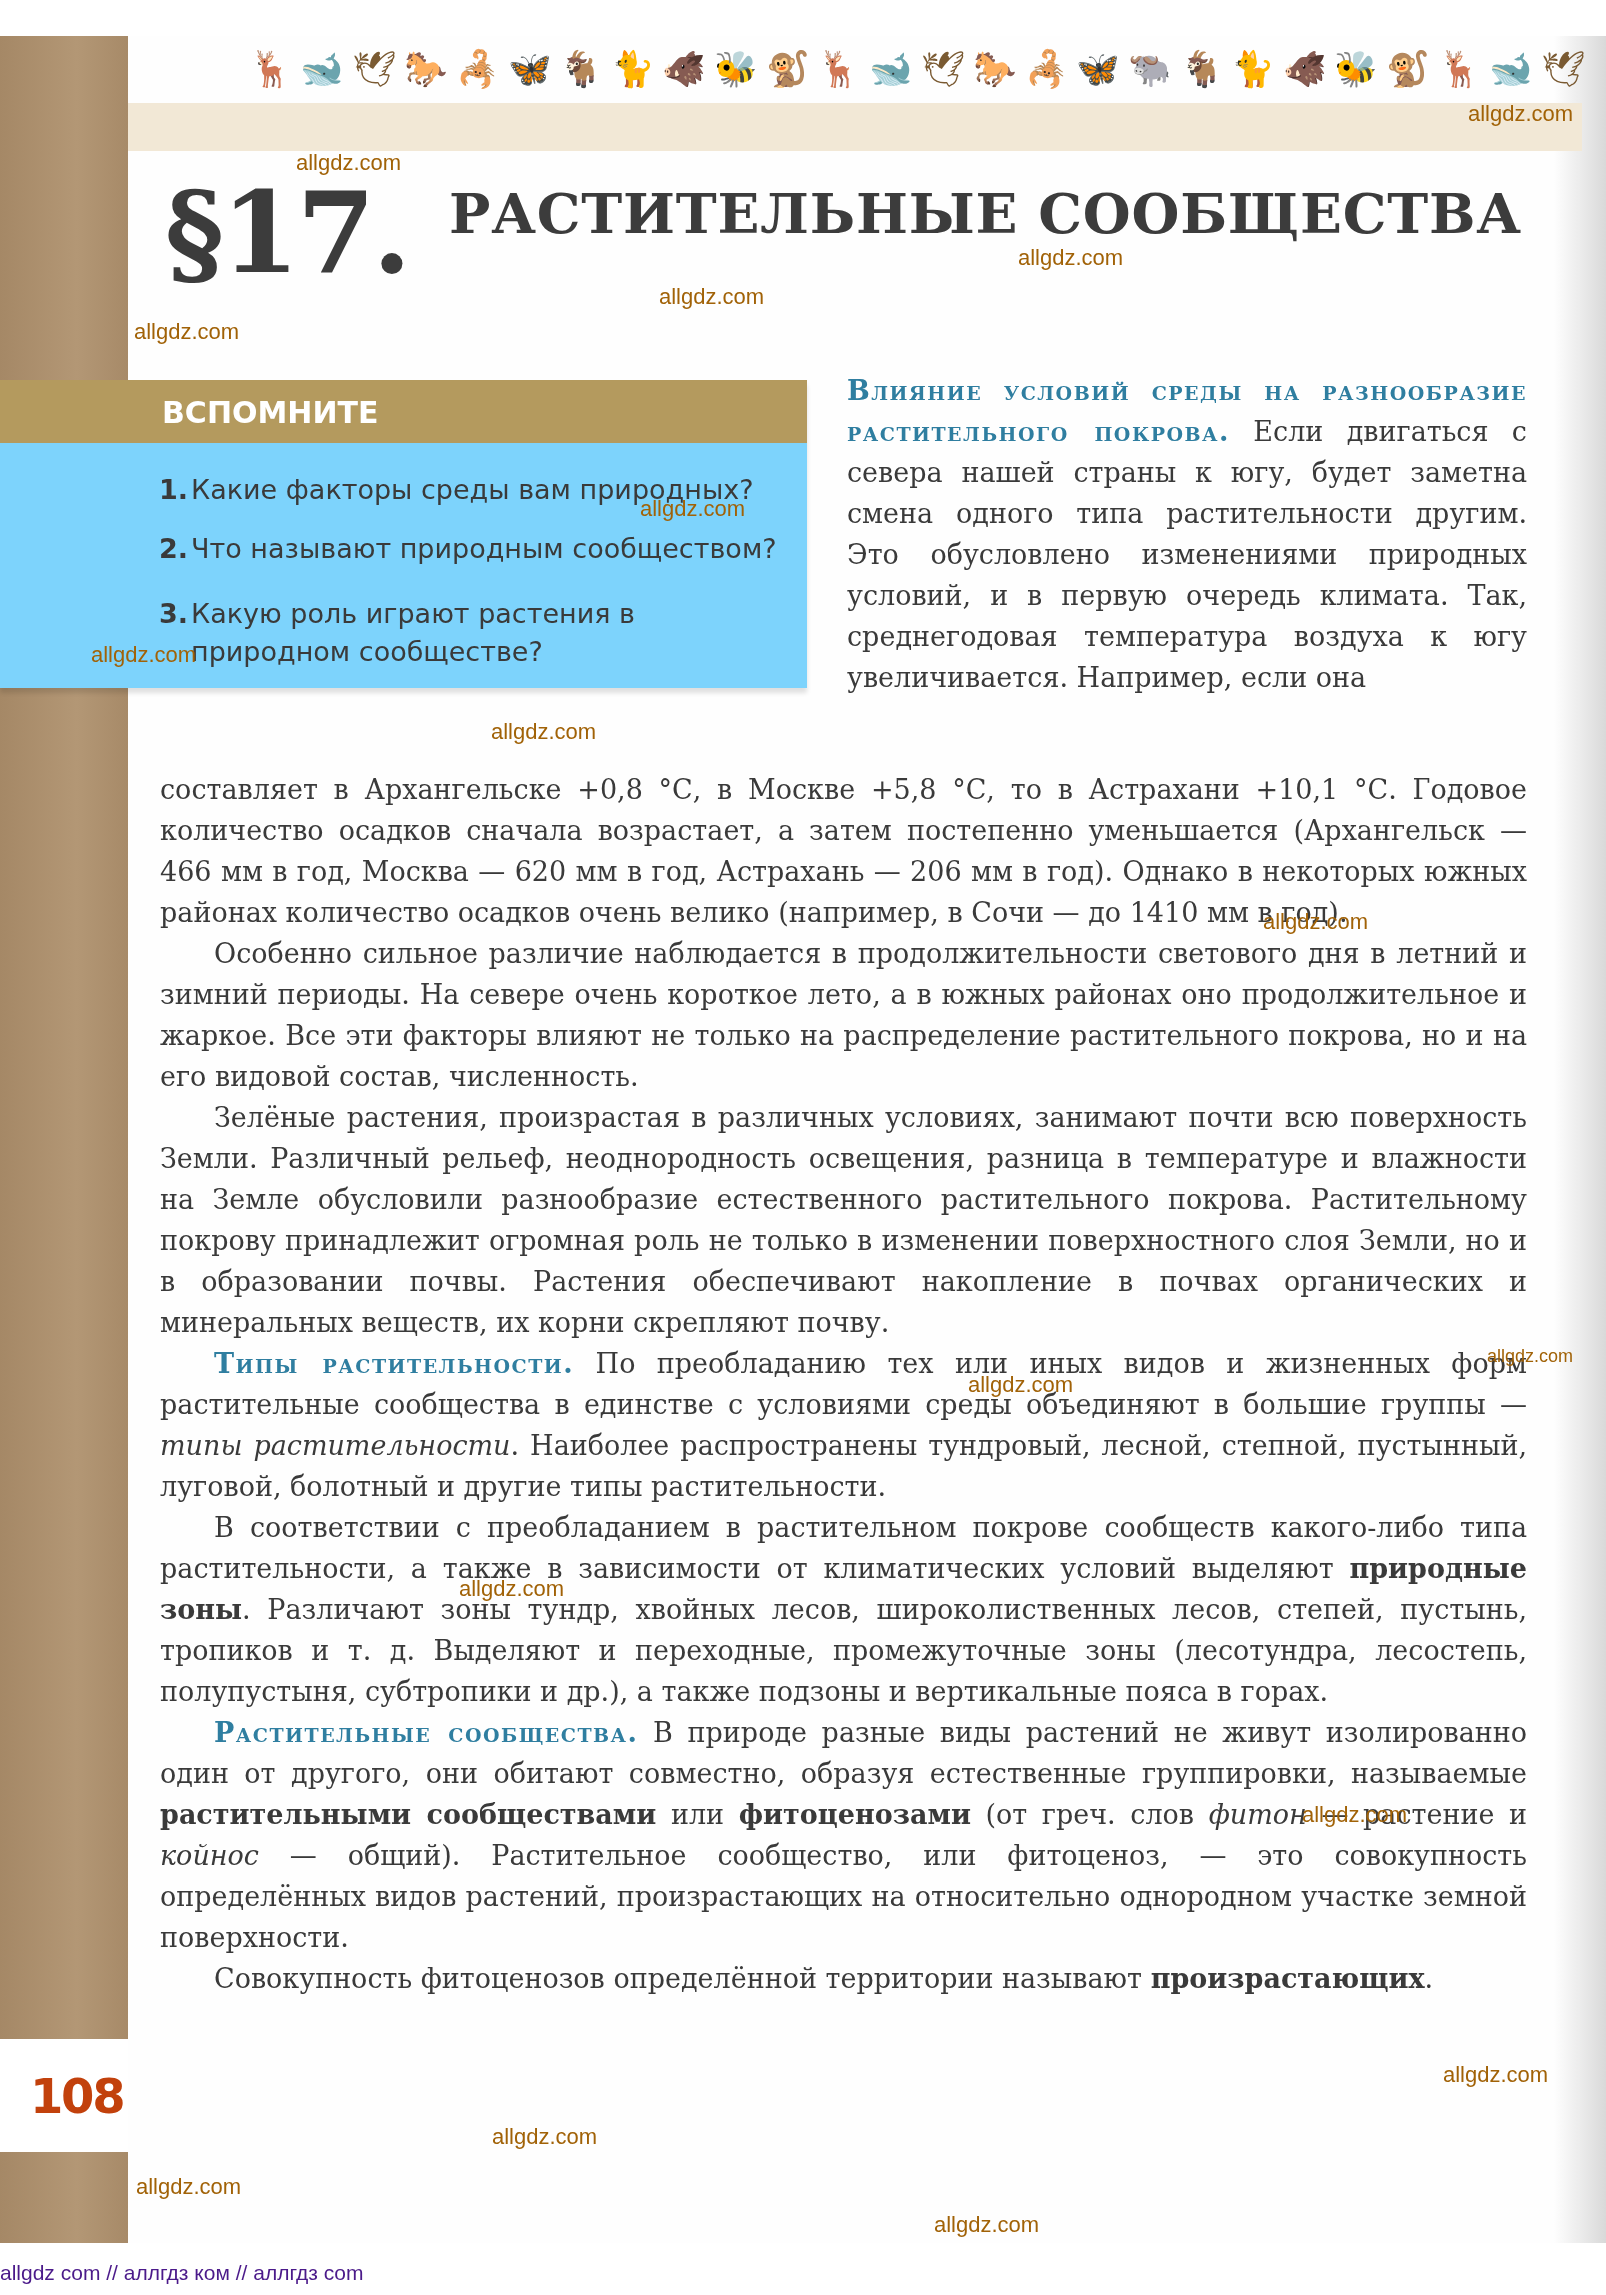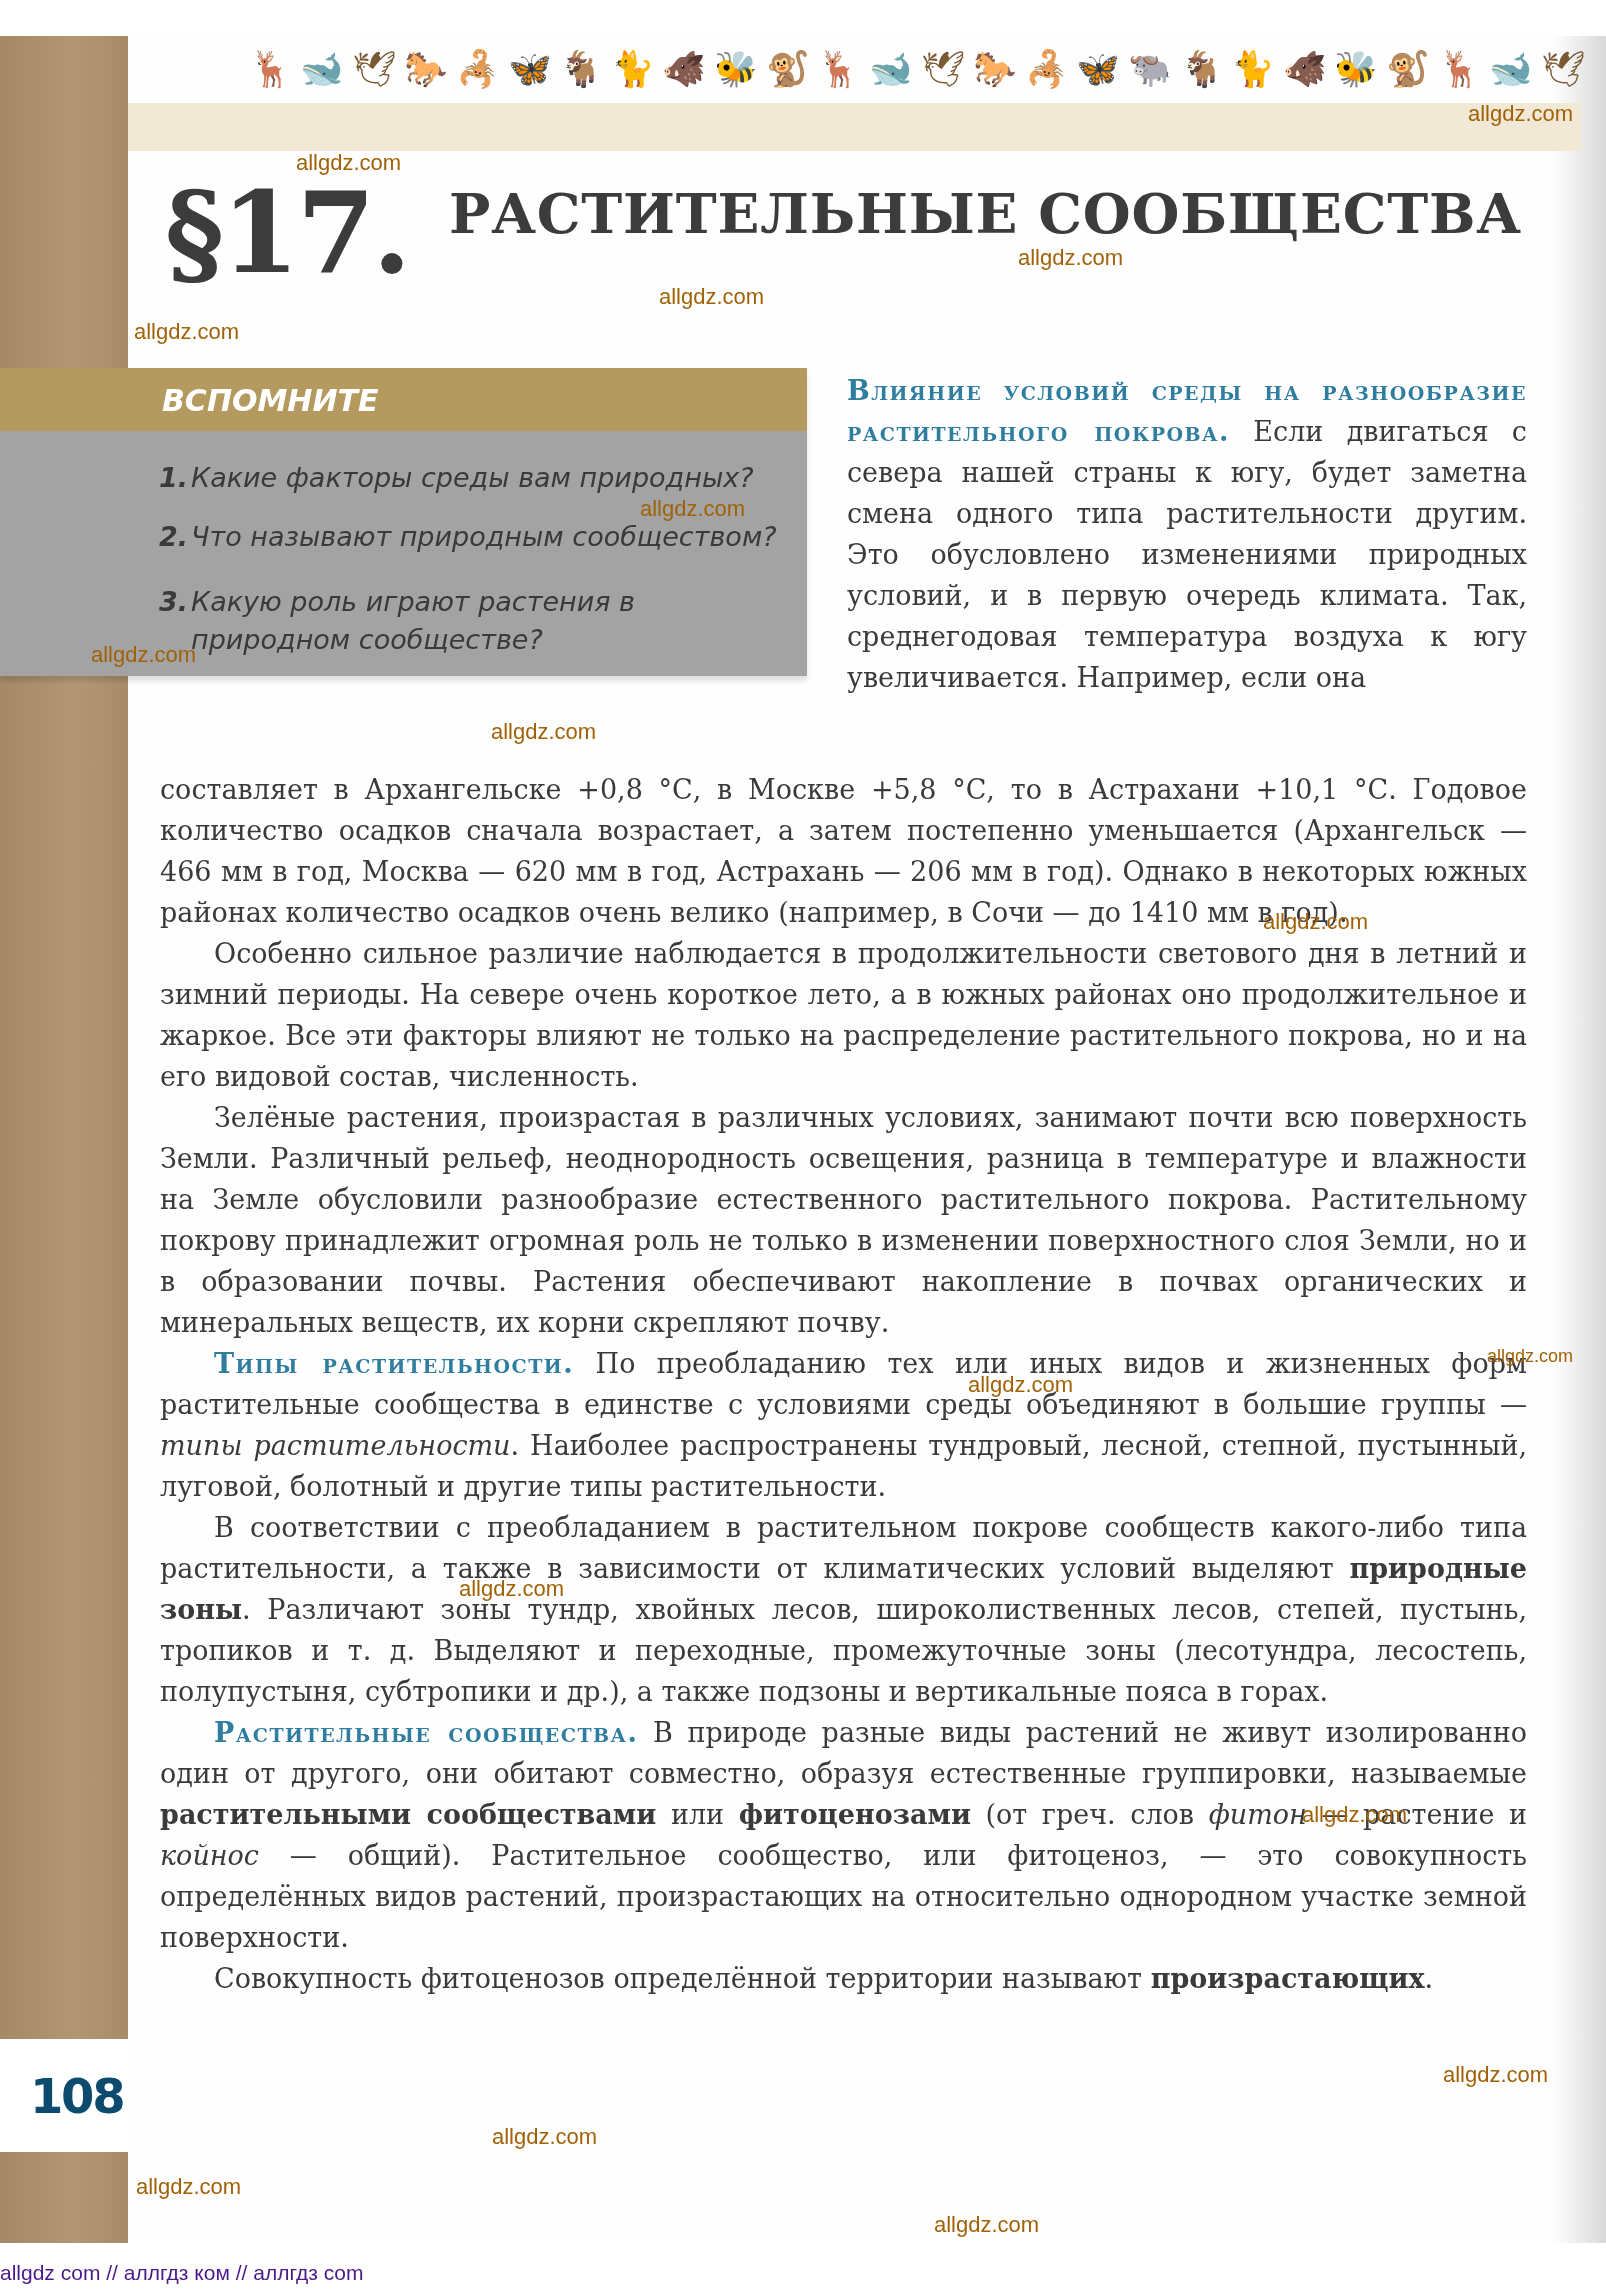--- a/index.html
+++ b/index.html
@@ -39,24 +39,23 @@
     position: absolute; left: 165px; top: 172px;
     font-family: "DejaVu Serif", serif; font-weight: bold;
     font-size: 113px; line-height: 121px; color: #3c3c3c; letter-spacing: -3px;
   }
   .chapter-title {
     position: absolute; left: 449px; top: 180px;
     font-family: "DejaVu Serif", serif; font-weight: bold;
     font-size: 55px; line-height: 68px; color: #3c3c3c; letter-spacing: 0.8px;
   }
   .recall-box {
-    position: absolute; left: 0; top: 368px; width: 807px; height: 308px;
-    background: #a3a3a3;
+    position: absolute; left: 0; top: 380px; width: 807px; height: 308px;
+    background: #7dd3fc;
     box-shadow: 0 4.5px 4.5px rgba(0,0,0,0.12);
-    font-style: italic;
   }
   .recall-header {
     position: absolute; left: 0; top: 0; width: 807px; height: 63px;
     background: #b49a5e;
   }
   .recall-title {
     position: absolute; left: 162px; top: 13.6px;
     font-family: "DejaVu Sans", sans-serif; font-weight: bold;
     font-size: 30px; line-height: 38px; color: #ffffff;
   }
@@ -81,21 +80,21 @@
   }
   .b { font-weight: bold; }
   .i { font-style: italic; }
   .page-number-tab {
     position: absolute; left: 0; top: 2039px; width: 128px; height: 113px;
     background: #ffffff; border-radius: 0 0 0 0;
   }
   .page-number {
     position: absolute; left: 30px; top: 2070px;
     font-family: "DejaVu Sans", sans-serif; font-weight: bold;
-    font-size: 48px; line-height: 53px; color: #0c4a6e; letter-spacing: -2.3px;
+    font-size: 48px; line-height: 53px; color: #c2410c; letter-spacing: -2.3px;
   }
   .wm {
     position: absolute; font-family: "Liberation Sans", sans-serif;
     font-size: 22px; color: #a16207; white-space: nowrap; line-height: 26px;
   }
   .wm.small { font-size: 18px; }
   .footer-wm {
     position: absolute; left: 0; top: 2258px; width: 1607px; text-align: left;
     font-family: "Liberation Sans", sans-serif; font-size: 21px; color: #4b1a8a; line-height: 30px;
   }

